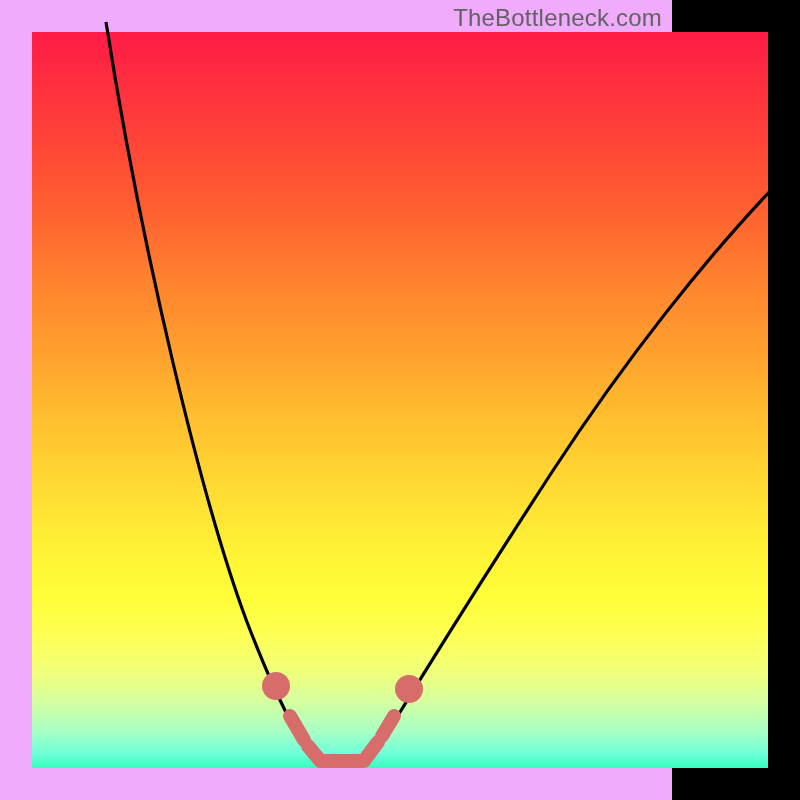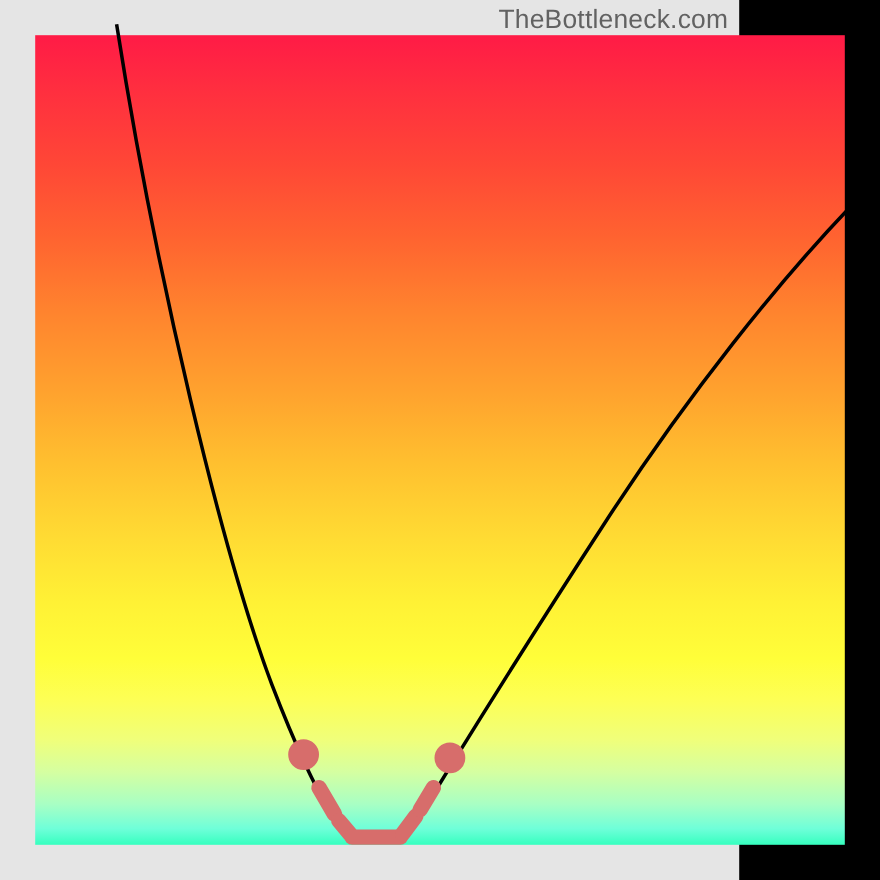--- a/index.html
+++ b/index.html
@@ -8,21 +8,21 @@
     width: 800px;
     height: 800px;
     background: #000;
     overflow: hidden;
     font-family: Arial, Helvetica, sans-serif;
   }
   .outer {
     position: relative;
     width: 672px;
     height: 800px;
-    background: #e5e5e5;
+    background: #f0abfc;
   }
   .watermark {
     position: absolute;
     top: 4px;
     right: 10px;
     color: #626262;
     font-size: 24px;
     font-weight: 400;
     letter-spacing: 0.2px;
     z-index: 30;

